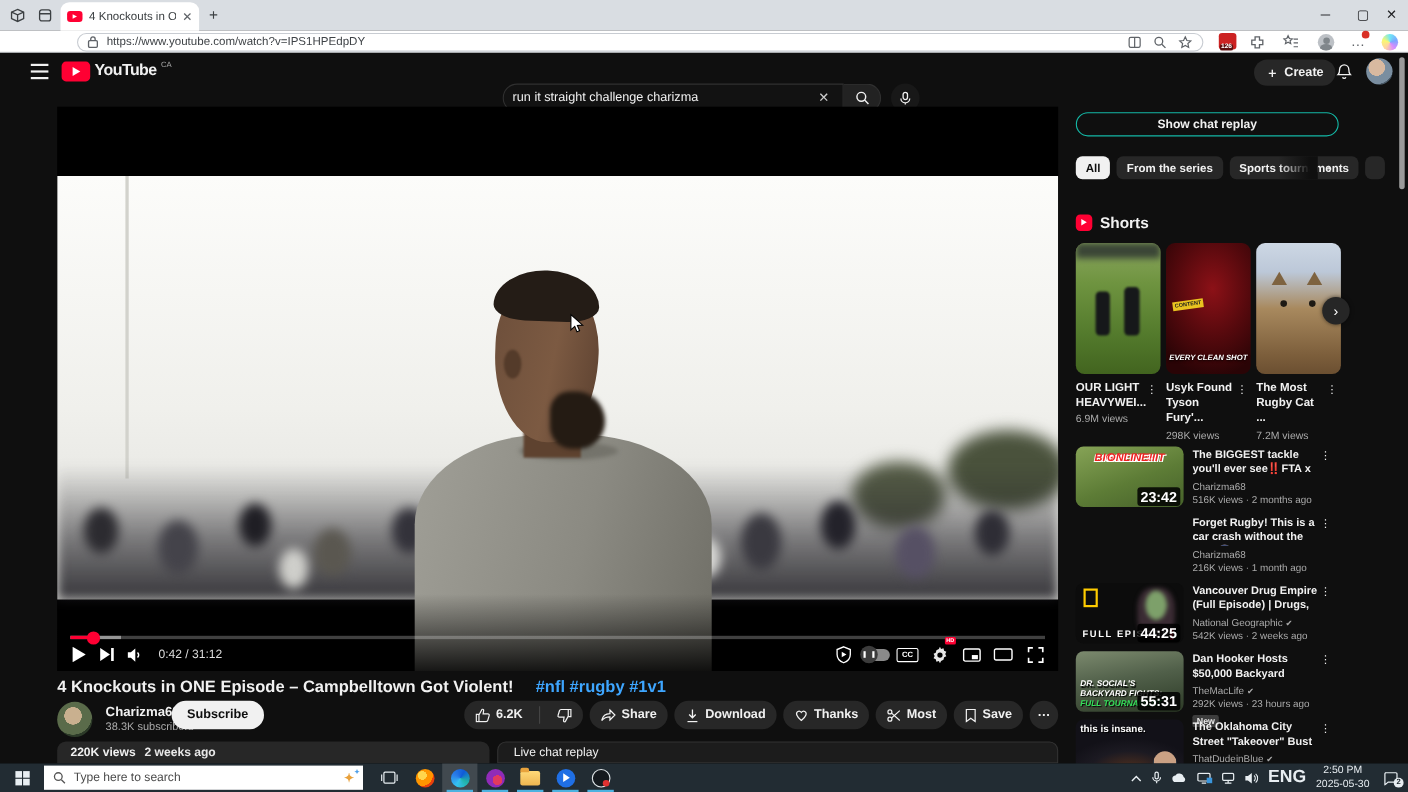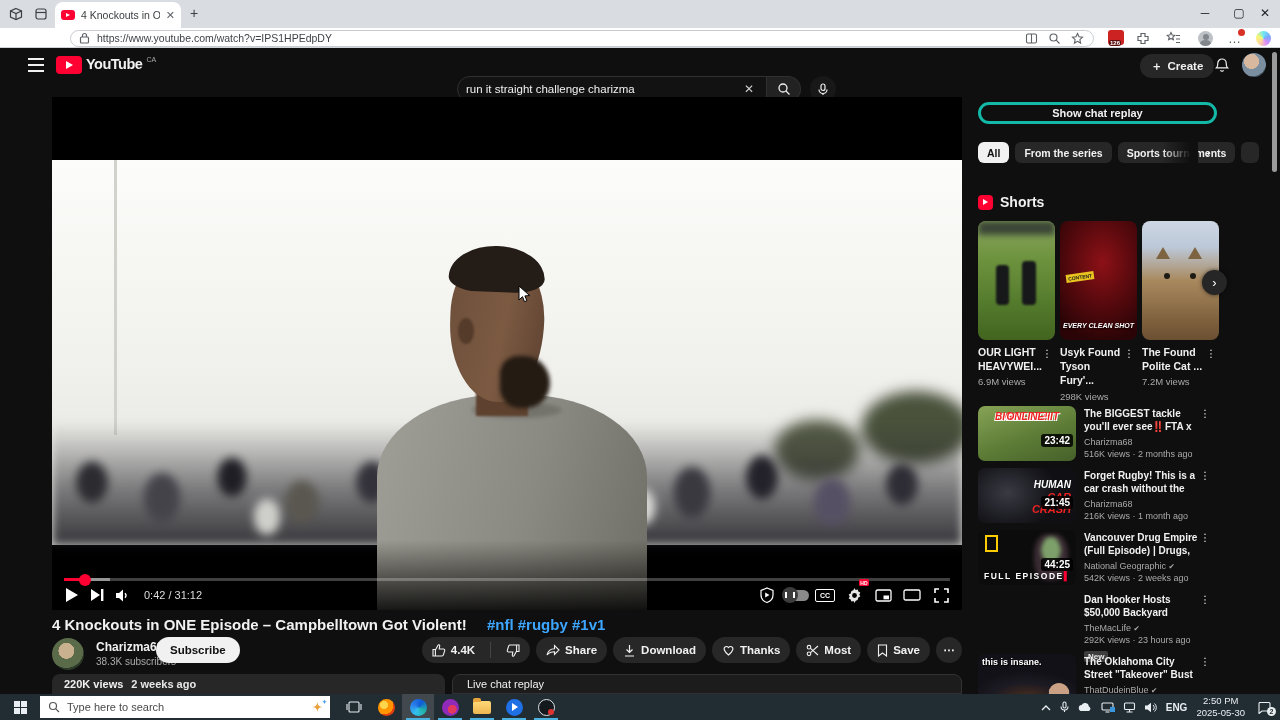--- a/index.html
+++ b/index.html
@@ -136,21 +136,21 @@
   #like-group .seg { display:flex; align-items:center; gap:5px; padding:0 10px; height:26px; }
   #like-group .div { width:1px; height:16px; background:#444; }
   #more-btn { width:26px; justify-content:center; padding:0; }
   #desc-box { position:absolute; left:52px; top:626px; width:393px; height:20px; background:#272727; border-radius:8px 8px 0 0;
     display:flex; align-items:center; gap:8px; padding:0 12px; font-size:11px; font-weight:bold; }
   #desc-box .date { color:#e8e8e8; }
   #chat-panel { position:absolute; left:452px; top:626px; width:510px; height:20px; background:#1c1c1c;
     border:1px solid #323232; border-radius:8px 8px 0 0; display:flex; align-items:center; padding:0 14px; font-size:11px; }
 
   
-  #show-chat { position:absolute; left:978px; top:54px; width:239px; height:22px; border:3px solid #14b8a6;
+  #show-chat { position:absolute; left:978px; top:54px; width:239px; height:22px; border:1px solid #14b8a6;
     border-radius:11px; display:flex; align-items:center; justify-content:center; font-size:11px; font-weight:bold; }
   #chips { position:absolute; left:978px; top:94px; height:21px; display:flex; gap:6px; align-items:center; }
   .chip { height:21px; padding:0 9px; border-radius:6px; background:#272727; color:#f1f1f1; font-size:10.5px;
     font-weight:bold; display:flex; align-items:center; white-space:nowrap; }
   .chip.sel { background:#f1f1f1; color:#0f0f0f; }
   #chip-partial { width:18px; }
   #chips-fade { position:absolute; left:1162px; top:94px; width:36px; height:21px;
     background:linear-gradient(90deg, transparent, #0f0f0f 80%); }
   #chips-next { position:absolute; left:1198px; top:94px; width:21px; height:21px; color:#f1f1f1; font-size:13px;
     display:flex; align-items:center; justify-content:center; }
@@ -174,21 +174,21 @@
     border-bottom:12px solid #7e6340; }
   .st2 .eye { position:absolute; top:52px; width:6px; height:6px; background:#1e1a14; border-radius:50%; }
   .short-title { margin-top:5px; width:62px; font-size:10.5px; font-weight:bold; line-height:1.35; color:#f1f1f1; }
   .short-views { margin-top:3px; font-size:9.5px; color:#aaa; }
   .short-menu { position:absolute; right:2px; top:127px; color:#f1f1f1; font-size:10px; letter-spacing:1px; }
   #shorts-next { position:absolute; left:1202px; top:222px; width:25px; height:25px; background:#262626; border-radius:50%;
     color:#fff; display:flex; align-items:center; justify-content:center; font-size:13px; box-shadow:0 0 4px rgba(0,0,0,.6); }
 
   .rv { position:absolute; left:978px; width:240px; height:56px; }
   .rv-thumb { position:absolute; left:0; top:0; width:98px; height:55px; border-radius:7px; overflow:hidden; }
-  .dur { position:absolute; right:3px; bottom:14px; background:rgba(0,0,0,.85); color:#fff; font-size:10px;
+  .dur { position:absolute; right:3px; bottom:1px; background:rgba(0,0,0,.85); color:#fff; font-size:13px;
     font-weight:bold; padding:1px 3px; border-radius:3px; }
   .rv-txt { position:absolute; left:106px; top:1px; width:118px; }
   .rv-title { font-size:10px; font-weight:bold; line-height:1.3; color:#f1f1f1; max-height:27px; overflow:hidden; }
   .rv-ch, .rv-meta { font-size:9px; color:#aaa; margin-top:2.5px; }
   .check { display:inline-block; font-size:7.5px; color:#aaa; }
   .rv-menu { position:absolute; right:8px; top:2px; color:#f1f1f1; font-size:10px; }
   .new-badge { display:inline-block; background:#3d3d3d; color:#e8e8e8; font-size:8px; font-weight:bold;
     padding:1px 4px; border-radius:2px; margin-top:3px; }
   .rvt0 { background:linear-gradient(160deg, #86a356 0%, #5d7c36 55%, #46612a 100%);text-decoration:underline; }
   .rvt0 span { position:absolute; left:0; right:0; top:3px; text-align:center; color:#e22; font-weight:bold; font-style:italic;
@@ -228,21 +228,21 @@
   #ic-purple { background:radial-gradient(circle at 60% 60%, #e23a5f 0 30%, #8f2bb8 31% 75%, #6a1e9e 76%); }
   #ic-blue { background:#1f6fe5; position:relative; }
   #ic-blue::after { content:""; position:absolute; left:6px; top:4.5px; border-left:6px solid #fff;
     border-top:4px solid transparent; border-bottom:4px solid transparent; }
   #ic-obs { background:#14191e; border:1.5px solid #dfe5e8; position:relative; }
   #ic-obs::after { content:""; position:absolute; right:0; bottom:0; width:6px; height:6px; background:#e03131; border-radius:50%; }
   #ic-folder { width:18px; height:13px; background:linear-gradient(#ffd978, #eeb651); border-radius:2px; position:relative; }
   #ic-folder::before { content:""; position:absolute; left:0; top:-3px; width:8px; height:4px; background:#e8a33d; border-radius:2px 2px 0 0; }
   #tray { margin-left:auto; display:flex; align-items:center; gap:9px; padding-right:6px; color:#e8eef2; }
   #tray .t-icon { display:flex; align-items:center; }
-  #lang { font-size:10px; font-weight:bold; }
+  #lang { font-size:16px; font-weight:bold; }
   #clock { text-align:center; font-size:9.5px; line-height:1.25; }
   #notif { position:relative; width:20px; height:18px; display:flex; align-items:center; justify-content:center; }
   #notif b { position:absolute; right:-2px; bottom:0; background:#e8eef2; color:#1c262c; border-radius:50%;
     width:9px; height:9px; font-size:7px; display:flex; align-items:center; justify-content:center; }
   svg { display:block; }
 </style>
 </head>
 <body>
 
 <div id="tabstrip">
@@ -467,21 +467,21 @@
   <div id="ch-avatar"></div>
   <div id="ch-name">Charizma68</div>
   <div id="ch-subs">38.3K subscribers</div>
   <div id="subscribe">Subscribe</div>
   <div id="actions">
     <div class="pill" id="like-group">
       <div class="seg">
         <svg width="14" height="13" viewBox="0 0 14 13" fill="none" stroke="#f1f1f1" stroke-width="1.1">
             <path d="M1 5.5h2.4V12H1zM3.4 6 6 1.2c.5-.9 1.9-.4 1.7.6L7.2 5h4.3c.9 0 1.5.8 1.2 1.6l-1.3 4.3c-.2.7-.8 1.1-1.5 1.1H3.4z"></path>
           </svg>
-        <span>4.4K</span>
+        <span>6.2K</span>
       </div>
       <div class="div"></div>
       <div class="seg">
         <svg width="14" height="13" viewBox="0 0 14 13" style="transform:rotate(180deg)" fill="none" stroke="#f1f1f1" stroke-width="1.1">
             <path d="M1 5.5h2.4V12H1zM3.4 6 6 1.2c.5-.9 1.9-.4 1.7.6L7.2 5h4.3c.9 0 1.5.8 1.2 1.6l-1.3 4.3c-.2.7-.8 1.1-1.5 1.1H3.4z"></path>
           </svg>
       </div>
     </div>
     <div class="pill">
       <svg width="14" height="12" viewBox="0 0 14 12" fill="none" stroke="#f1f1f1" stroke-width="1.1">
@@ -559,46 +559,40 @@
     <div class="short-menu">⋮</div>
     <div class="short-views">298K views</div>
   </div>
   <div class="short-card" style="left:1142px">
     <div class="short-thumb st2">
       <span class="ear" style="left:14px"></span>
         <span class="ear" style="left:46px"></span>
       <span class="eye" style="left:22px"></span>
         <span class="eye" style="left:48px"></span>
     </div>
-    <div class="short-title">The Found Polite Cat ...</div>
+    <div class="short-title">The Most Rugby Cat ...</div>
     <div class="short-menu">⋮</div>
     <div class="short-views">7.2M views</div>
   </div>
   <div id="shorts-next">›</div>
 
   <div class="rv" style="top:358px">
     <div class="rv-thumb rvt0">
       <span><span>BIGGEST HIT</span><br><span>ONLINE!</span></span>
       <b class="dur">23:42</b>
     </div>
     <div class="rv-txt">
       <div class="rv-title">The BIGGEST tackle you'll ever see‼️FTA x Run it straight ep. ...</div>
       <div class="rv-ch">Charizma68</div>
       <div class="rv-meta">516K views · 2 months ago</div>
     </div>
     <div class="rv-menu">⋮</div>
   </div>
 
   <div class="rv" style="top:420px">
-    <div class="rv-thumb rvt1">
-      <span class="l" style="top:12px;color:#fff;font-size:10px">HUMAN</span>
-      <span class="l" style="top:24px;color:#e22;font-size:11px">CAR</span>
-      <span class="l" style="top:36px;color:#e22;font-size:11px">CRASH</span>
-      <b class="dur">21:45</b>
-    </div>
     <div class="rv-txt">
       <div class="rv-title">Forget Rugby! This is a car crash without the cars 😱 Run...</div>
       <div class="rv-ch">Charizma68</div>
       <div class="rv-meta">216K views · 1 month ago</div>
     </div>
     <div class="rv-menu">⋮</div>
   </div>
 
   <div class="rv" style="top:482px">
     <div class="rv-thumb rvt2">
@@ -609,20 +603,24 @@
     </div>
     <div class="rv-txt">
       <div class="rv-title">Vancouver Drug Empire (Full Episode) | Drugs, Inc: The Fix |...</div>
       <div class="rv-ch"><span>National Geographic</span> <span class="check">✔</span></div>
       <div class="rv-meta">542K views · 2 weeks ago</div>
     </div>
     <div class="rv-menu">⋮</div>
   </div>
 
   <div class="rv" style="top:544px">
+    <div class="rv-thumb rvt3">
+      <span class="cap"><span>DR. SOCIAL'S</span><br><span>BACKYARD FIGHTS:</span><br><span class="grn">FULL TOURNAMENT</span></span>
+      <b class="dur">55:31</b>
+    </div>
     <div class="rv-txt">
       <div class="rv-title">Dan Hooker Hosts $50,000 Backyard Tournament (FULL) -...</div>
       <div class="rv-ch"><span>TheMacLife</span> <span class="check">✔</span></div>
       <div class="rv-meta">292K views · 23 hours ago</div>
       <span class="new-badge">New</span>
     </div>
     <div class="rv-menu">⋮</div>
   </div>
 
   <div class="rv" style="top:606px">

